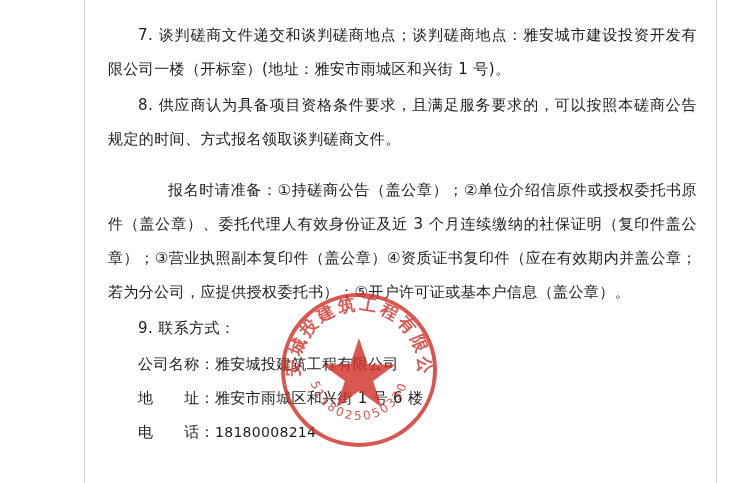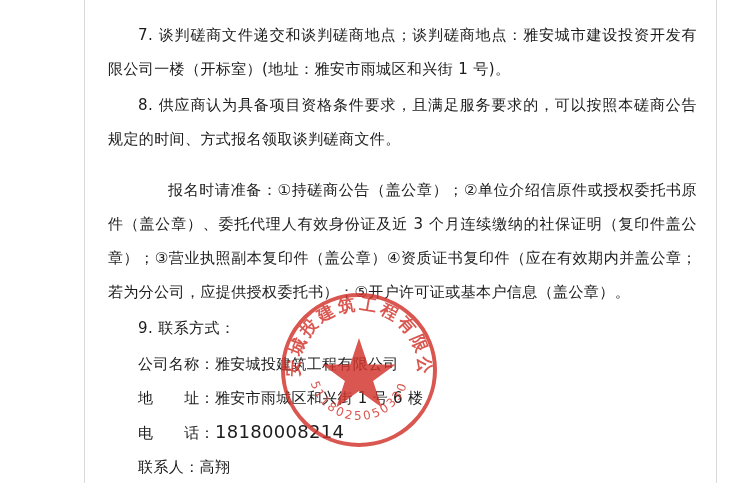--- a/index.html
+++ b/index.html
@@ -47,21 +47,21 @@
 
   .kv {
     color: #1b1b1b;
     font-size: 15px;
     line-height: 34px;
     text-indent: 30px;
     white-space: nowrap;
   }
   .kv .label { letter-spacing: 0.4px; margin-top: 48px; }
   .kv .value { letter-spacing: 0.3px; }
-  .kv .value.thin { font-size: 18px; }
+  .kv .value.thin { font-size: 14px; }
 
   
   .seal {
     position: absolute;
     left: 277px;
     top: 288px;
     width: 164px;
     height: 163px;
     pointer-events: none;
   }
@@ -90,23 +90,20 @@
     </div>
 
     <div class="kv">
       <span class="label">地　　址：</span><span class="value">雅安市雨城区和兴街 1 号 6 楼</span>
     </div>
 
     <div class="kv">
       <span class="label">电　　话：</span><span class="value thin">18180008214</span>
     </div>
 
-    <div class="kv">
-      <span class="label">联系人：</span><span class="value">高翔</span>
-    </div>
 
   </div>
 
   <div class="seal">
     <svg width="164" height="163" viewBox="0 0 164 163" xmlns="http://www.w3.org/2000/svg">
       <defs>
         <path id="sealTopArc" d="M 22,82 A 60,60 0 0 1 142,82"></path>
         <path id="sealBottomArc" d="M 32,82 A 50,50 0 0 0 132,82"></path>
       </defs>
       <g opacity="0.82">

